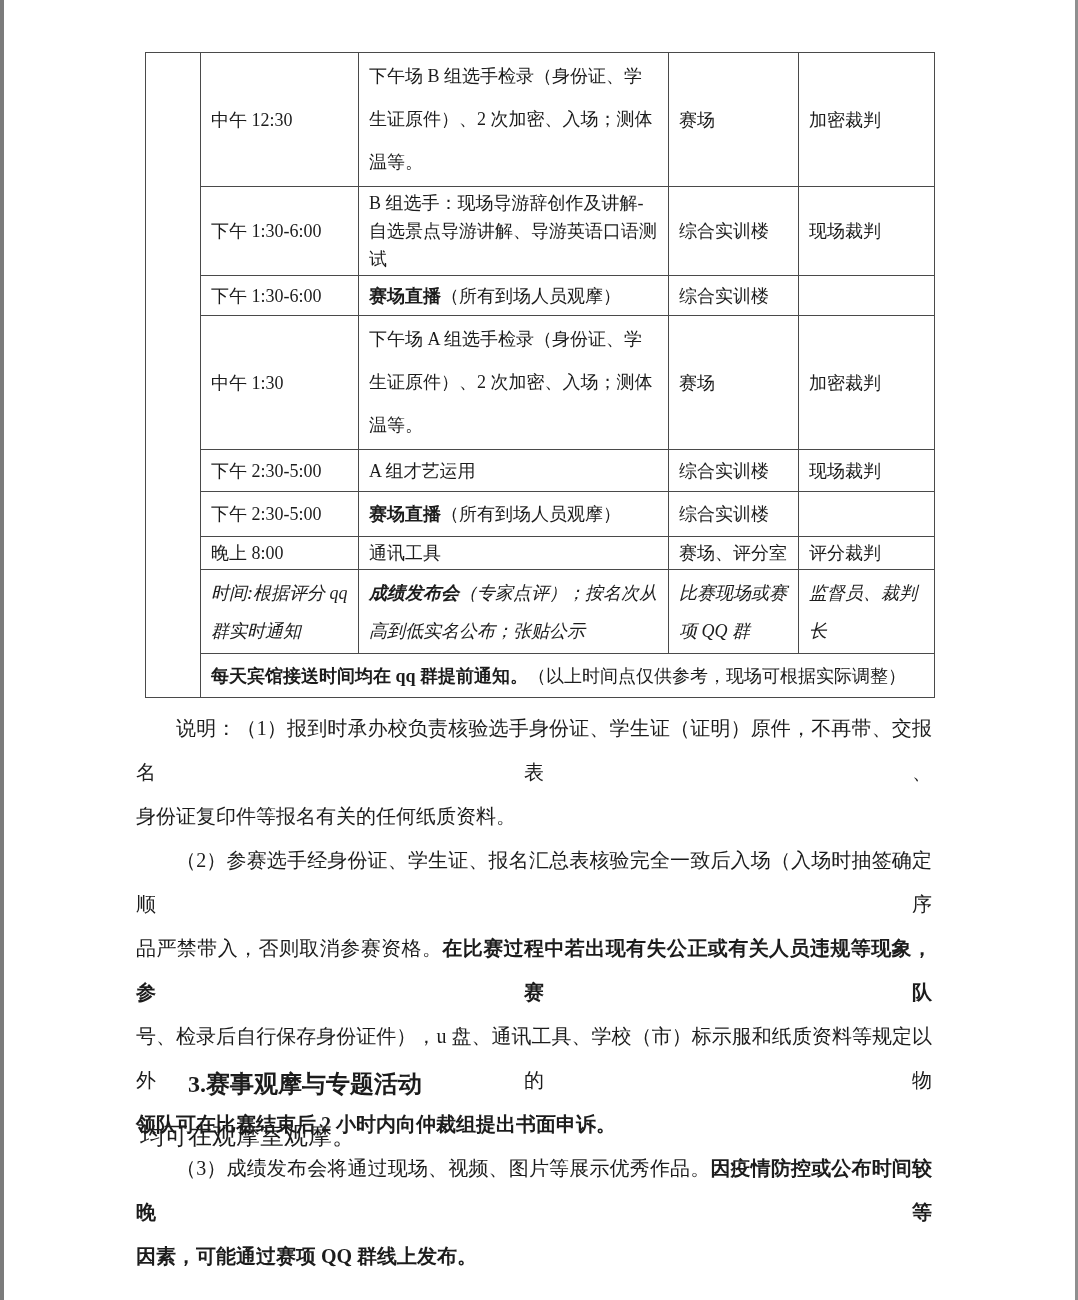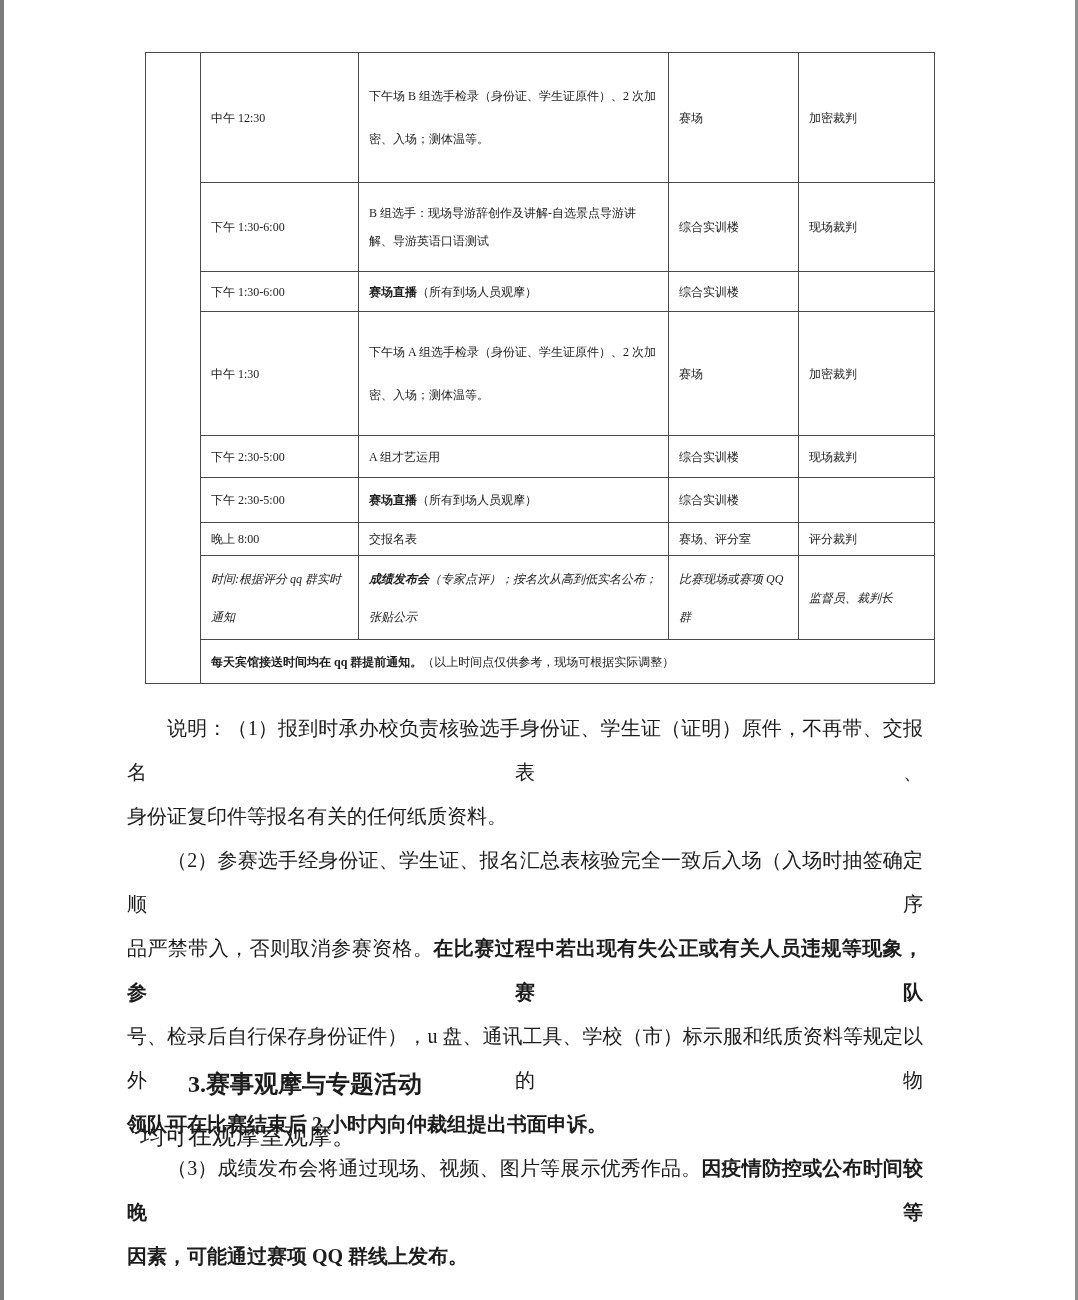--- a/index.html
+++ b/index.html
@@ -10,34 +10,34 @@
   }
   .edge-left  { position:absolute; left:0; top:0; width:4px;  height:1300px; background:#7b7b7b; }
   .edge-right { position:absolute; right:0; top:0; width:3px; height:1300px; background:#8f8f8f; }
 
   table.sched {
     position:absolute; left:145px; top:52px; width:789px;
     border-collapse:collapse; table-layout:fixed;
   }
   table.sched td {
     border:1px solid #4a4a4a;
-    font-size:12px; line-height:28px;
+    font-size:18px; line-height:28px;
     padding:2px 10px; vertical-align:middle;
     overflow:hidden;
   }
   td.c-span { padding:0; }
   tr.r1{height:130px} tr.r2{height:89px} tr.r3{height:40px}
   tr.r4{height:124px} tr.r5{height:42px} tr.r6{height:45px}
   tr.r7{height:28px}  tr.r8{height:84px} tr.r9{height:44px}
   tr.loose td.c-act { line-height:43px; }
   tr.r8 td { line-height:38px;font-style:italic; }
   b { font-weight:bold; }
 
   .notes {
-    position:absolute; left:127px; top:706px; width:796px;
+    position:absolute; left:136px; top:706px; width:796px;
     font-size:20px; line-height:44px;
   }
   .sec3 {
     position:absolute; left:140px; top:1058px; width:796px;
     font-size:24px; line-height:52px;
   }
   .line { white-space:normal; }
   .line.indent { text-indent:2em; }
   .line.fill { text-align:justify; text-align-last:justify; }
   .sec3 .heading { text-indent:2em; font-weight:bold; }
@@ -89,21 +89,21 @@
     <td class="c-judge">现场裁判</td>
   </tr>
   <tr class="r6">
     <td class="c-time">下午 2:30-5:00</td>
     <td class="c-act"><b>赛场直播</b><span>（所有到场人员观摩）</span></td>
     <td class="c-loc">综合实训楼</td>
     <td class="c-judge"></td>
   </tr>
   <tr class="r7">
     <td class="c-time">晚上 8:00</td>
-    <td class="c-act"><b></b><span>交报名表</span></td>
+    <td class="c-act"><b></b><span>通讯工具</span></td>
     <td class="c-loc">赛场、评分室</td>
     <td class="c-judge">评分裁判</td>
   </tr>
   <tr class="r8">
     <td class="c-time">时间:根据评分 qq 群实时通知</td>
     <td class="c-act"><b>成绩发布会</b><span>（专家点评）；按名次从高到低实名公布；张贴公示</span></td>
     <td class="c-loc">比赛现场或赛项 QQ 群</td>
     <td class="c-judge">监督员、裁判长</td>
   </tr>
   <tr class="r9">

